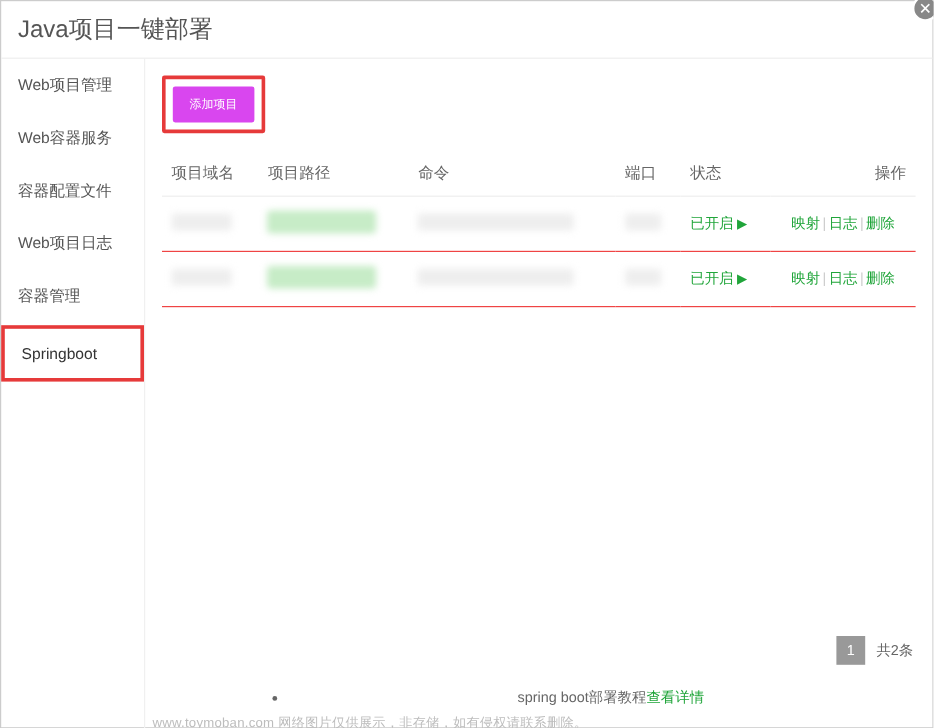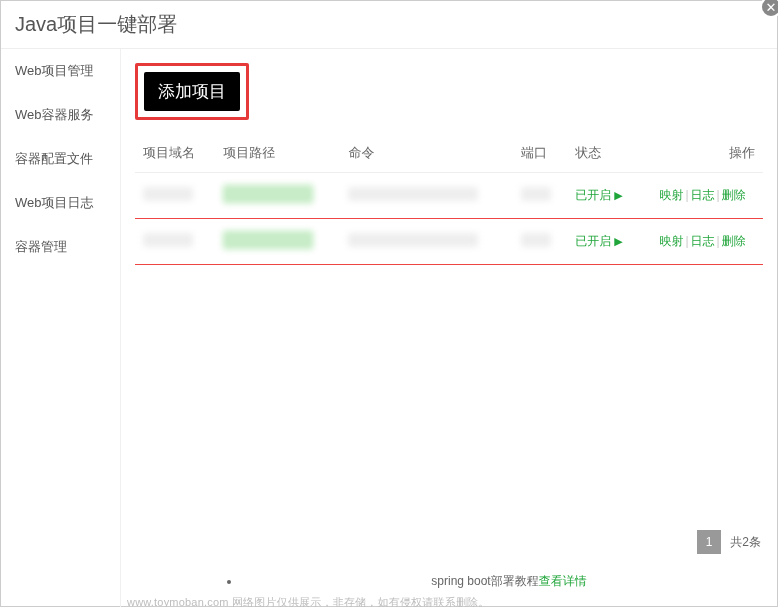--- a/index.html
+++ b/index.html
@@ -8,21 +8,21 @@
     .close-btn { position: absolute; top: -5px; right: -5px; width: 22px; height: 22px; border-radius: 50%; background: #888; color: #fff; display: flex; align-items: center; justify-content: center; font-size: 13px; cursor: pointer; border: 2px solid #fff; }
     .title { padding: 10px 14px; border-bottom: 1px solid #eee; color: #555; font-size: 20px; }
     .body { display: flex; height: calc(100% - 40px); }
     .sidebar { width: 120px; border-right: 1px solid #f0f0f0; }
     .sidebar-item { padding: 13px 14px; color: #555; cursor: pointer; font-size: 13px; }
     .sidebar-item.active { color: #333; }
     .hl-springboot { border: 3px solid #e63a3a; margin: 2px 0; }
     .main { flex: 1; padding: 14px 14px 0 14px; position: relative; }
     .toolbar { margin-bottom: 14px; }
     .hl-add { display: inline-block; border: 3px solid #e63a3a; padding: 6px 6px; border-radius: 2px; }
-    .btn-add { background: #000000; color: #fff; border: none; padding: 8px 14px; font-size: 17px; cursor: pointer; border-radius: 2px; }
+    .btn-add { background: #d946ef; color: #fff; border: none; padding: 8px 14px; font-size: 10px; cursor: pointer; border-radius: 2px; }
     table { width: 100%; border-collapse: collapse; }
     th { text-align: left; font-weight: normal; color: #666; padding: 10px 8px; border-bottom: 1px solid #eee; font-size: 13px; }
     th:last-child { text-align: right; }
     td { padding: 12px 8px; border-bottom: 1px solid #ef4444; font-size: 12px; vertical-align: middle; }
     .blur { background: #eee; filter: blur(3px); border-radius: 2px; display: inline-block; height: 14px; }
     .blur.w50 { width: 50px; }
     .blur.w90 { width: 90px; background: #c7ecc7; border:1px solid #a8e2a8; height:18px; }
     .blur.w130 { width: 130px; }
     .blur.w30 { width: 30px; }
     .status-on { color: #20a53a; white-space: nowrap; }
@@ -44,20 +44,21 @@
 <div class="window">
   <div class="close-btn">✕</div>
   <div class="title">Java项目一键部署</div>
   <div class="body">
     <div class="sidebar">
       <div class="sidebar-item">Web项目管理</div>
       <div class="sidebar-item">Web容器服务</div>
       <div class="sidebar-item">容器配置文件</div>
       <div class="sidebar-item">Web项目日志</div>
       <div class="sidebar-item">容器管理</div>
+      <div class="sidebar-item hl-springboot active">Springboot</div>
     </div>
     <div class="main">
       <div class="toolbar">
         <span class="hl-add">
           <button class="btn-add">添加项目</button>
         </span>
       </div>
       <table>
         <thead>
           <tr>

